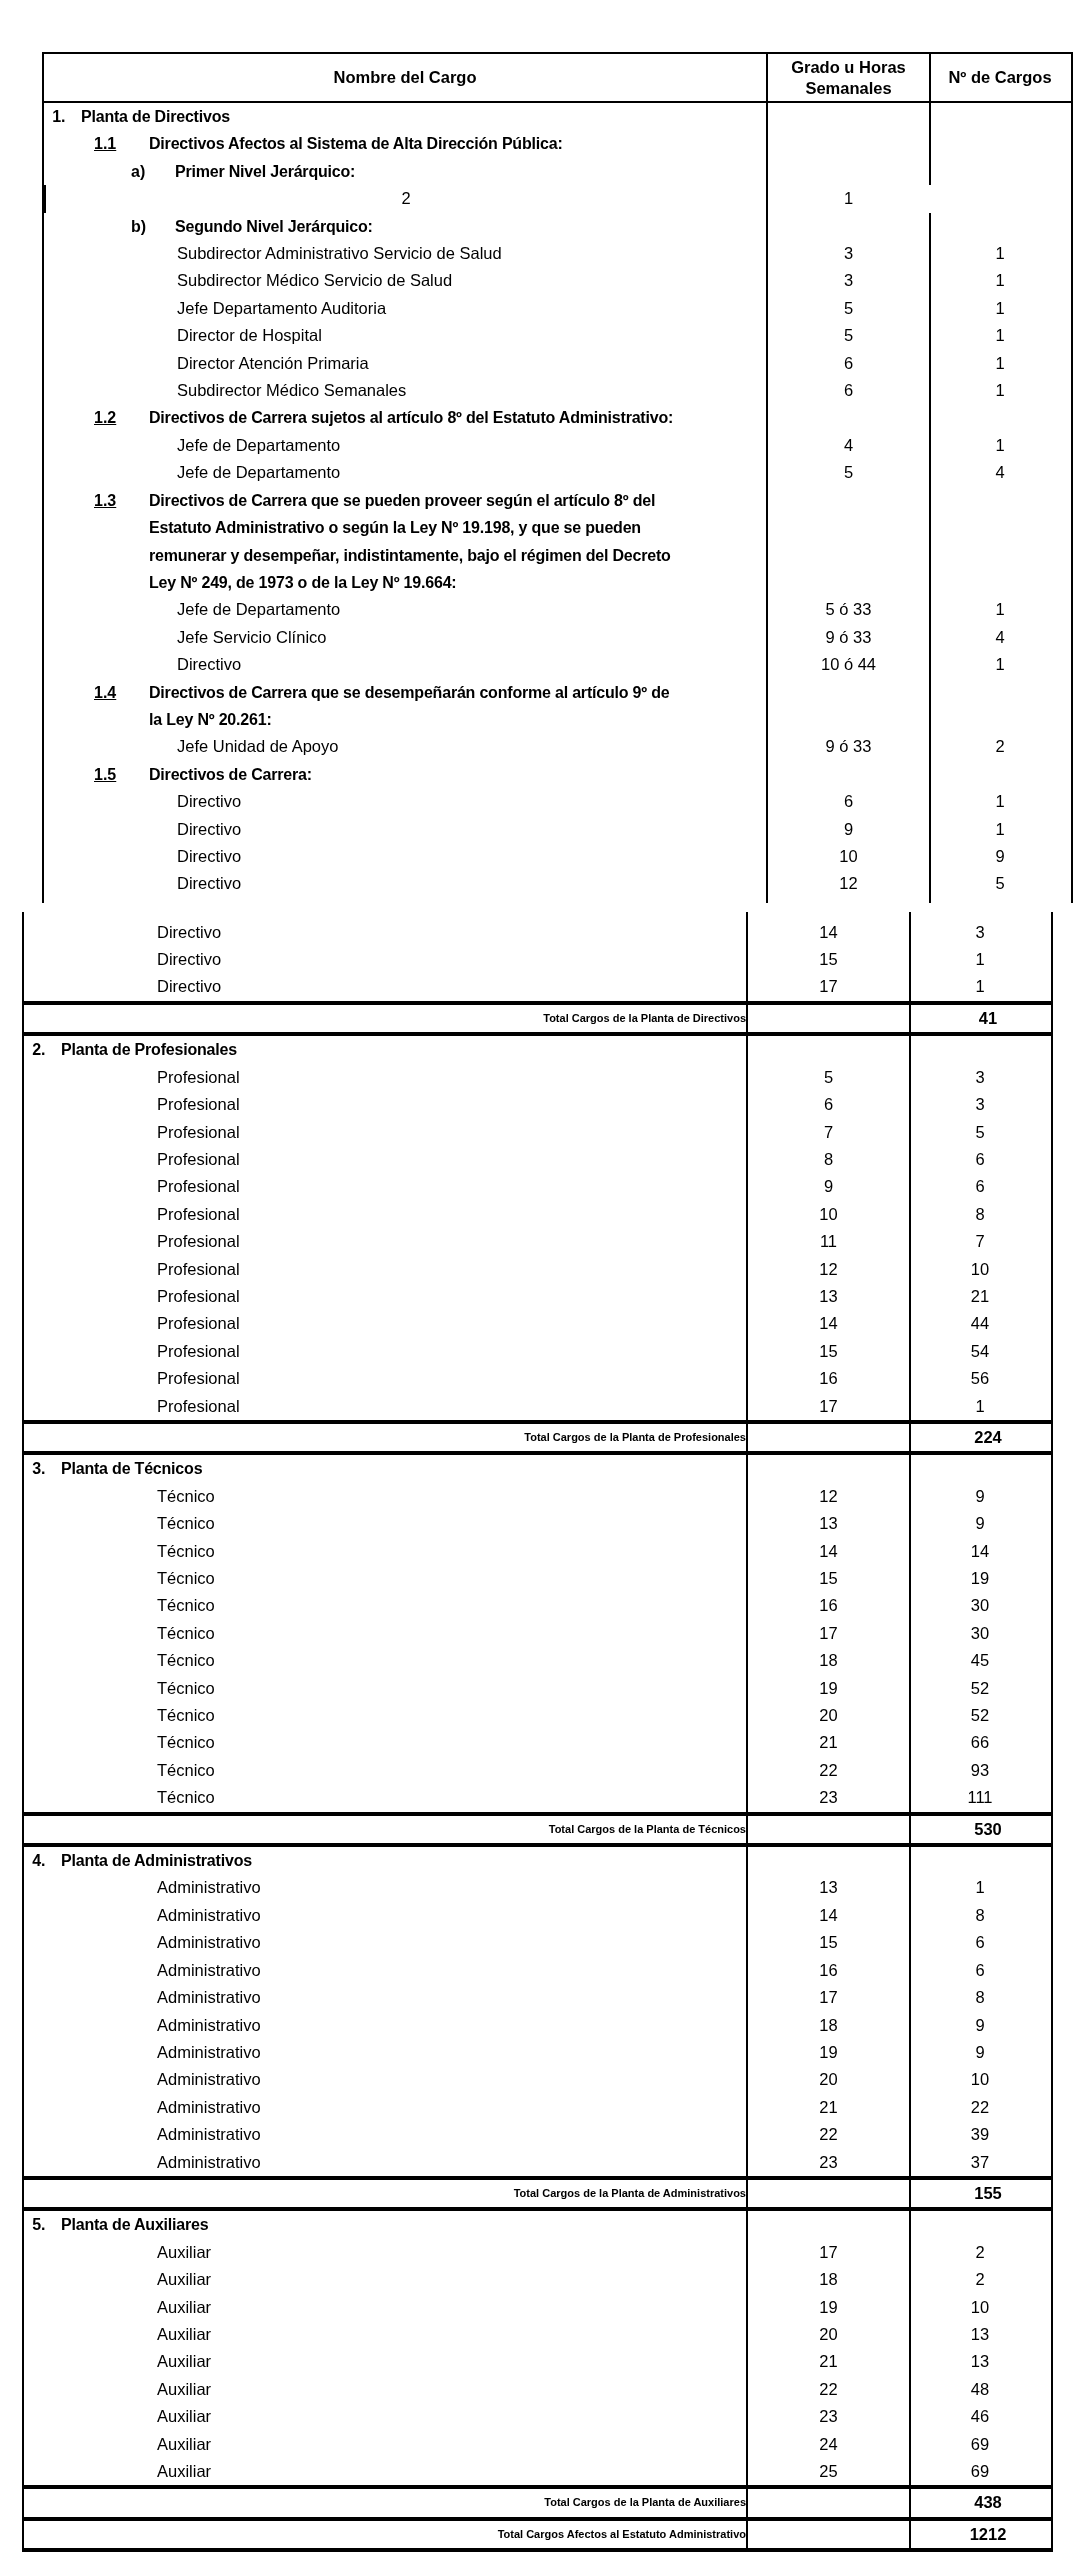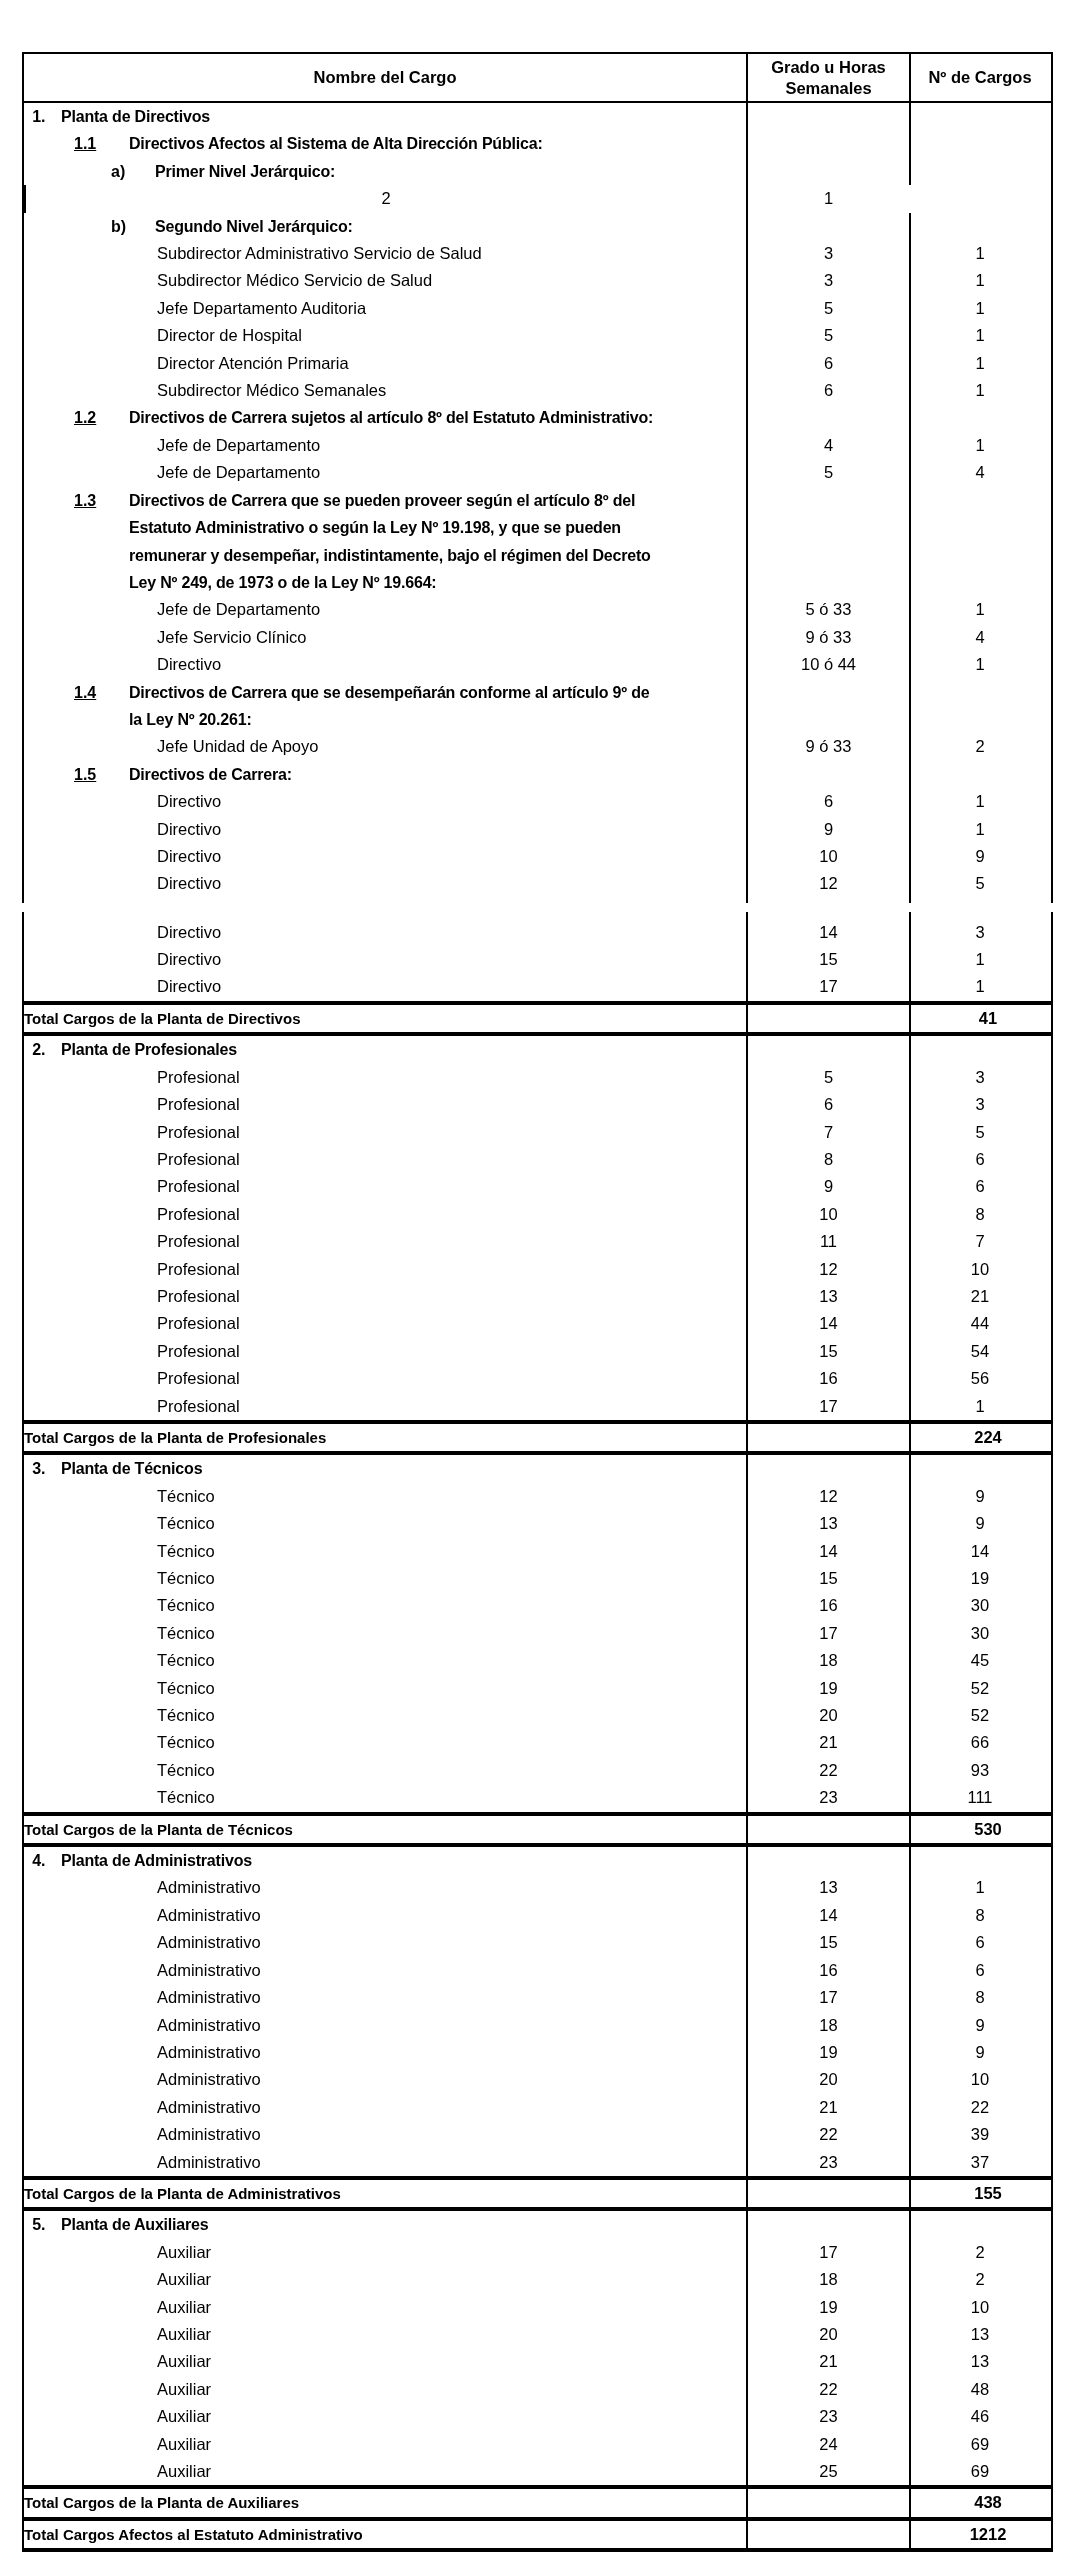--- a/index.html
+++ b/index.html
@@ -12,21 +12,21 @@
     overflow:hidden;
   }
   .table-wrap { position:absolute; top:52px; left:22px; width:1031px; }
 
   .block {
     box-sizing:border-box;
     border-left:2.7px solid #000;
     border-right:2.7px solid #000;
     width:1031px;
   }
-  #block1 { border-top:2.7px solid #000; }
+  #block1 { border-top:2.7px solid #000;margin-left:20px; }
   #block2 { margin-top:9.3px; border-bottom:4.4px solid #000; }
 
   
   .header-row {
     display:grid;
     grid-template-columns:722px 163px 140px;
     border-bottom:2.7px solid #000;
   }
   .hcell {
     box-sizing:border-box;
@@ -65,21 +65,21 @@
   .c1.l0 { padding-left:37px; }
   .c1.l0 .num { left:8.2px; }
   .c1.l1 { padding-left:105px; }
   .c1.l1 .num { left:50px;text-decoration:underline; }
   .c1.l2 { padding-left:131px; }
   .c1.l2 .num { left:87px; }
   .c1.pos { padding-left:133px; }
 
   .total-row { border-top:4.4px solid #000; }
   .after-total { border-top:4.4px solid #000; }
-  .total-row .c1 { text-align:left; padding-left:0; font-weight:700; font-size:15px; }
+  .total-row .c1 { text-align:right; padding-left:12px; font-weight:700; font-size:11px; }
   .total-row .c3 { font-weight:700;padding-left:16px; }
 </style>
 </head>
 <body>
 
 <div class="page">
   <div class="table-wrap">
 
     <div class="block" id="block1">
       <div class="header-row">

